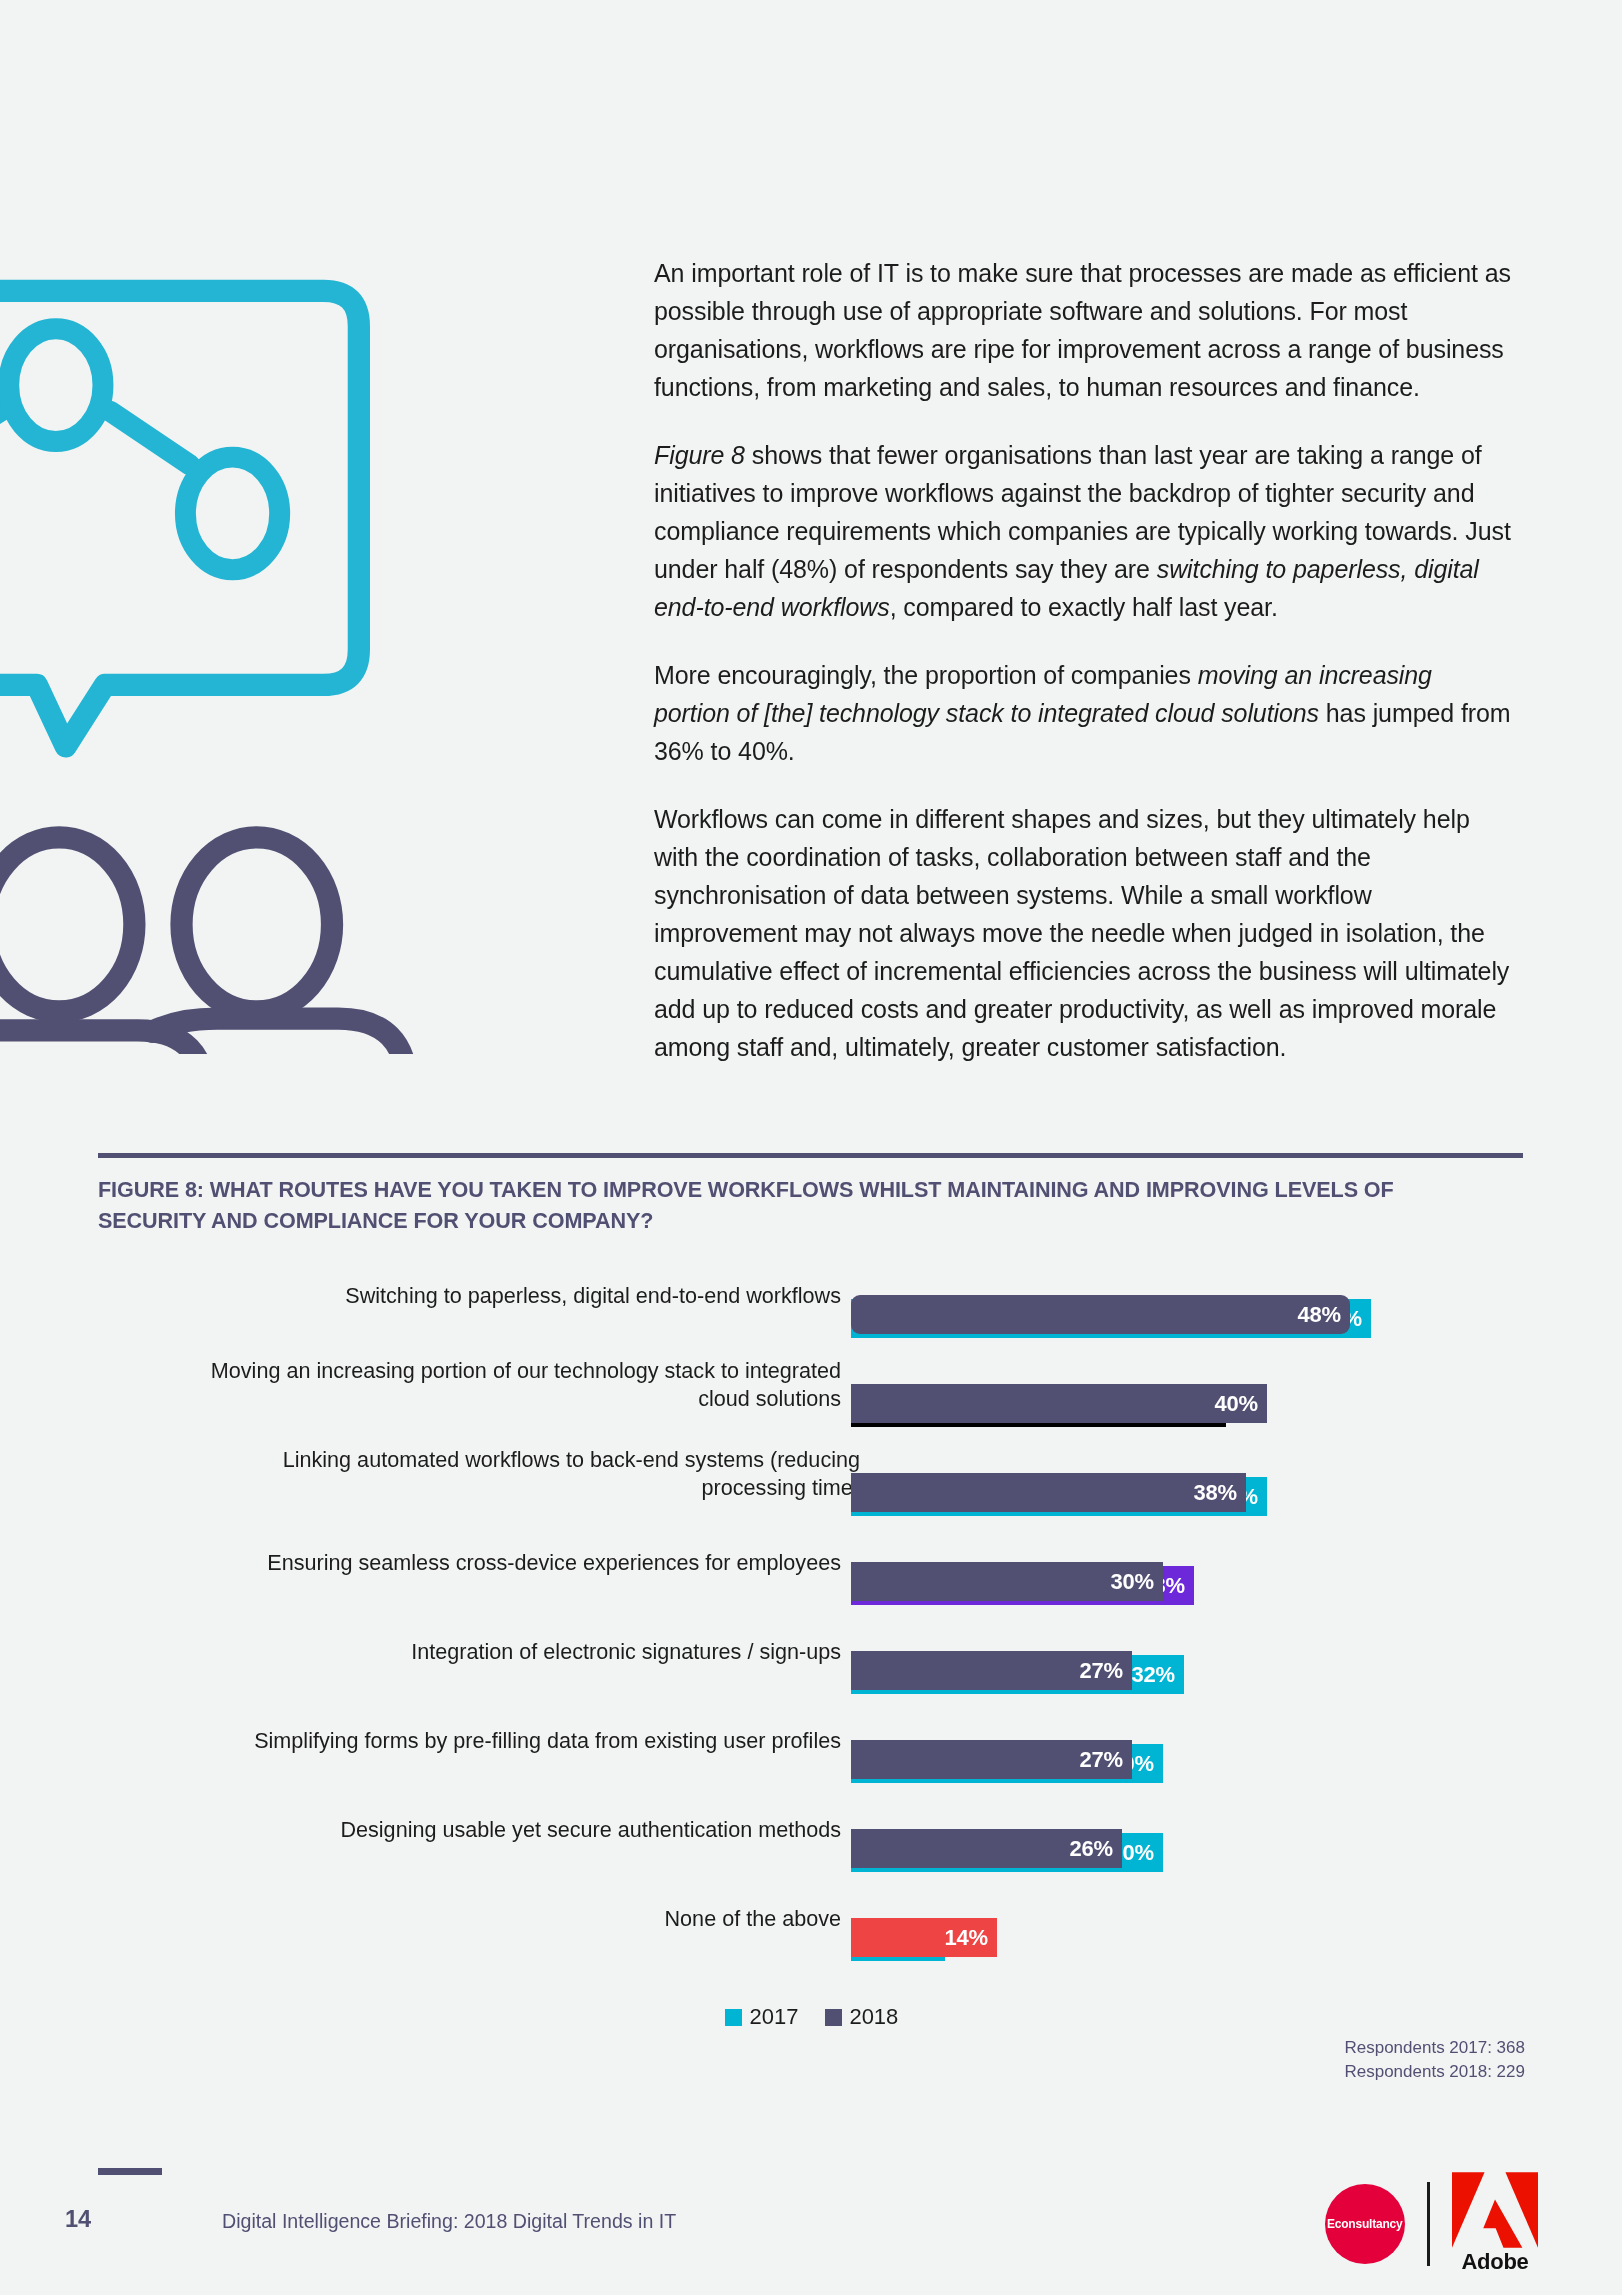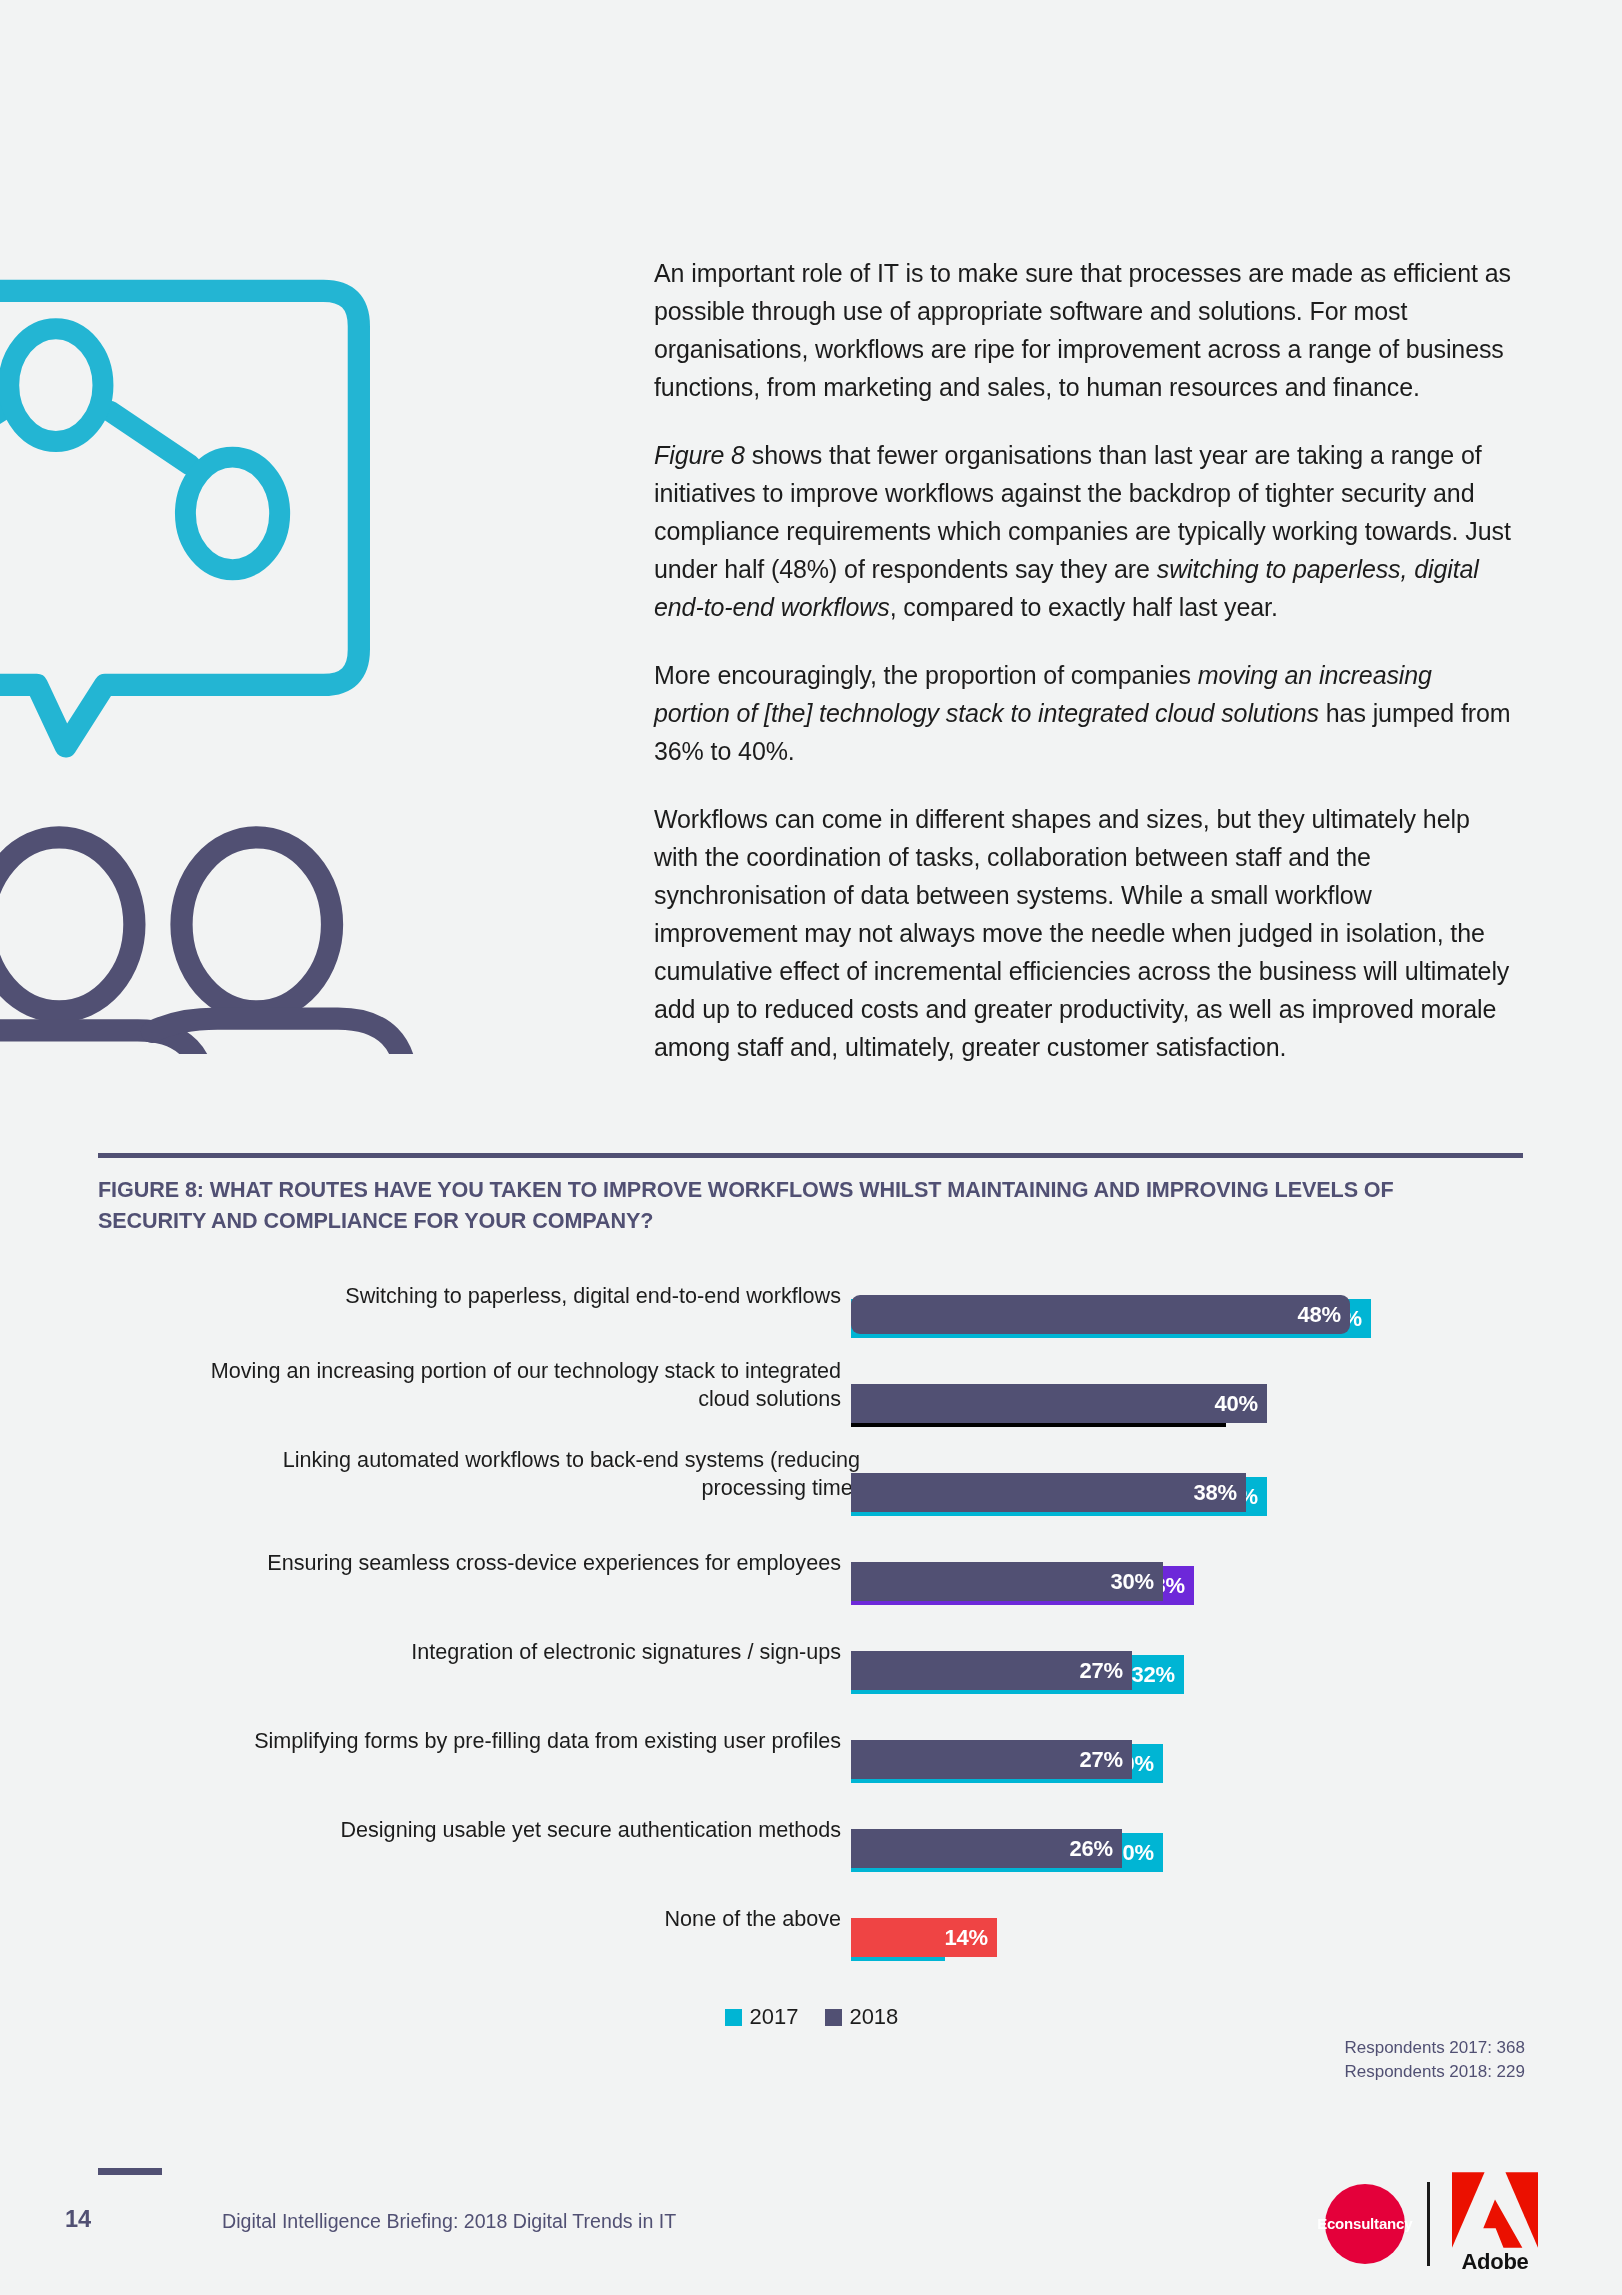--- a/index.html
+++ b/index.html
@@ -209,21 +209,21 @@
     width: 80px;
     height: 80px;
     border-radius: 50%;
     background: #e4003a;
     display: flex;
     align-items: center;
     justify-content: center;
   }
   .econsultancy-logo span {
     color: #ffffff;
-    font-size: 15px;
+    font-size: 12px;
     font-weight: bold;
     letter-spacing: -0.2px;
   }
   .logo-divider {
     width: 3.3px;
     height: 84px;
     background: #1a1a1a;
   }
   .adobe-logo {
     display: flex;

